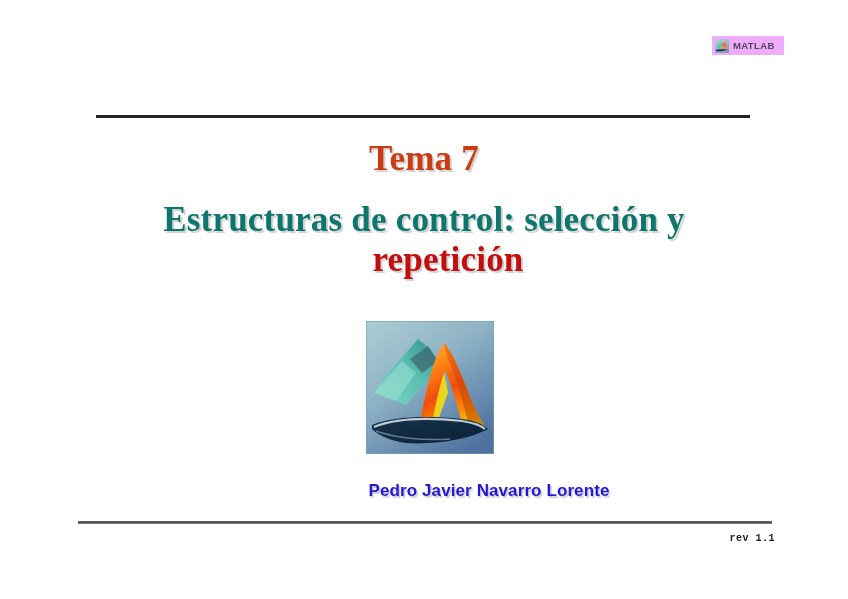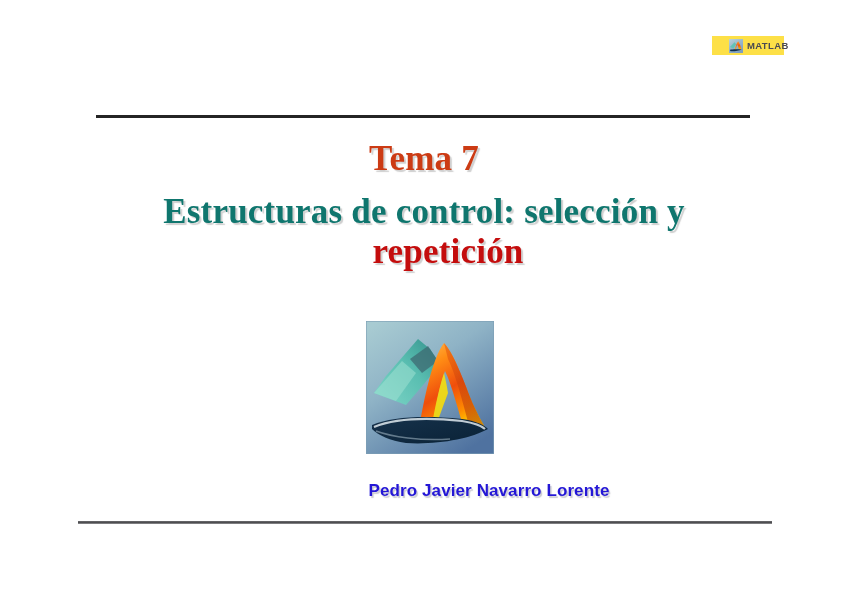--- a/index.html
+++ b/index.html
@@ -18,24 +18,24 @@
     overflow: hidden;
   }
 
   
   .matlab-badge {
     position: absolute;
     left: 712px;
     top: 36px;
     width: 72px;
     height: 19px;
-    background: #fde047;
+    background: #f0abfc;
     display: flex;
     align-items: center;
-    padding-left: 17px;
+    padding-left: 3px;
     box-sizing: border-box;
   }
   .matlab-badge .logo-mini {
     width: 14px;
     height: 14px;
     flex: 0 0 14px;
     margin-right: 4px;
     position: relative;
   }
   .matlab-badge .logo-mini svg { display:block; }
@@ -79,21 +79,21 @@
   .title-line {
     font-family: "Liberation Serif", serif;
     font-weight: bold;
     line-height: 1.16;
     letter-spacing: 0.2px;
   }
   .title-line-1 {
     font-size: 35px;
     color: #cc3b14;
     text-shadow: 2px 2px 1px rgba(170,170,170,0.55);
-    margin-bottom: 12px;
+    margin-bottom: 20px;
   }
   .title-line-2 {
     font-size: 35px;
     color: #0f766e;
     text-shadow: 2px 2px 1px rgba(175,175,175,0.6);
   }
   .title-line-3 {
     font-size: 35px;
     color: #c40d0d;
     text-shadow: 2px 2px 1px rgba(175,175,175,0.6);
@@ -231,15 +231,16 @@
     </svg>
   </div>
 
   <div class="rule-bottom"></div>
 
   <div class="author">
     <span class="author-name">Pedro Javier Navarro Lorente</span>
   </div>
 
   <div class="revision">
+    <div>rev 1.1</div>
   </div>
 
 </div>
 
 </body></html>

